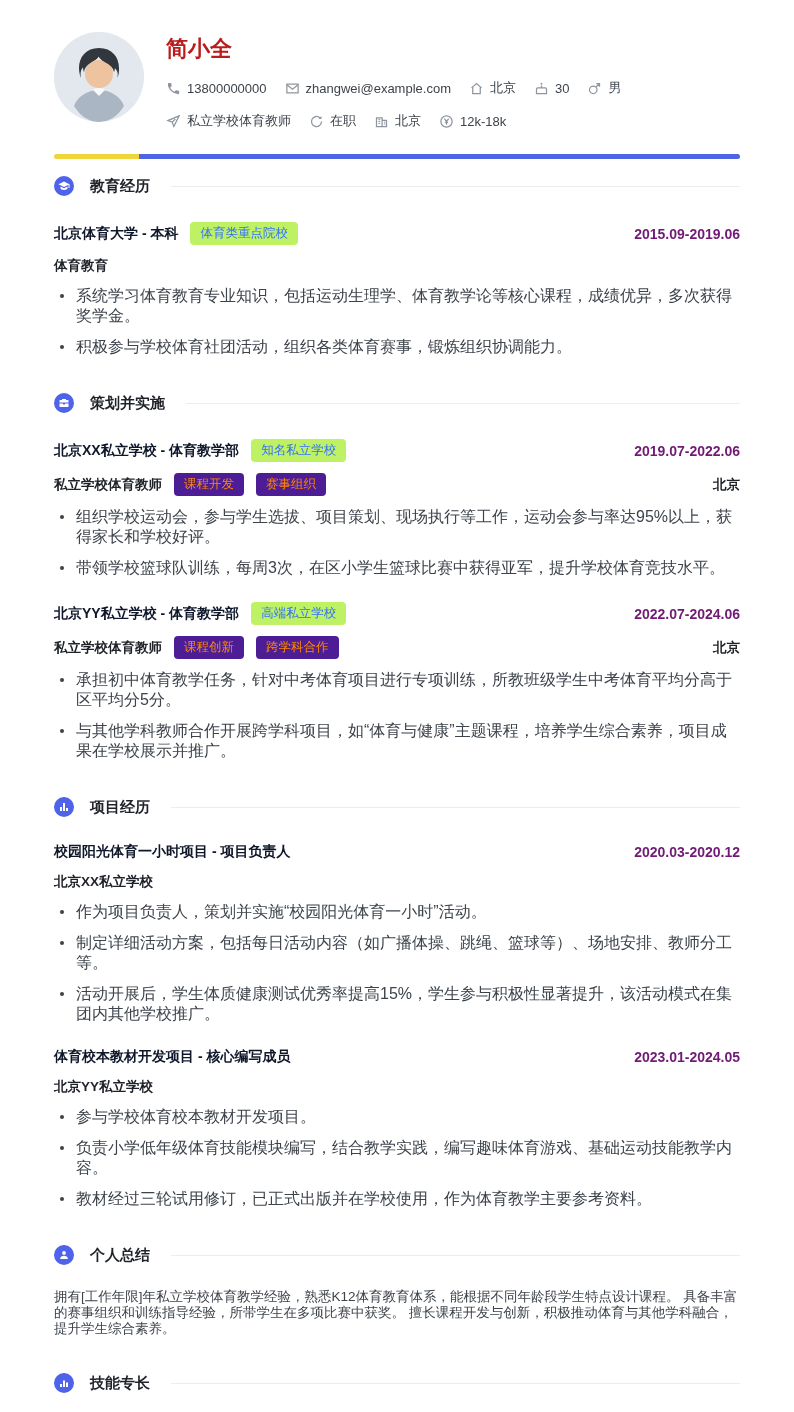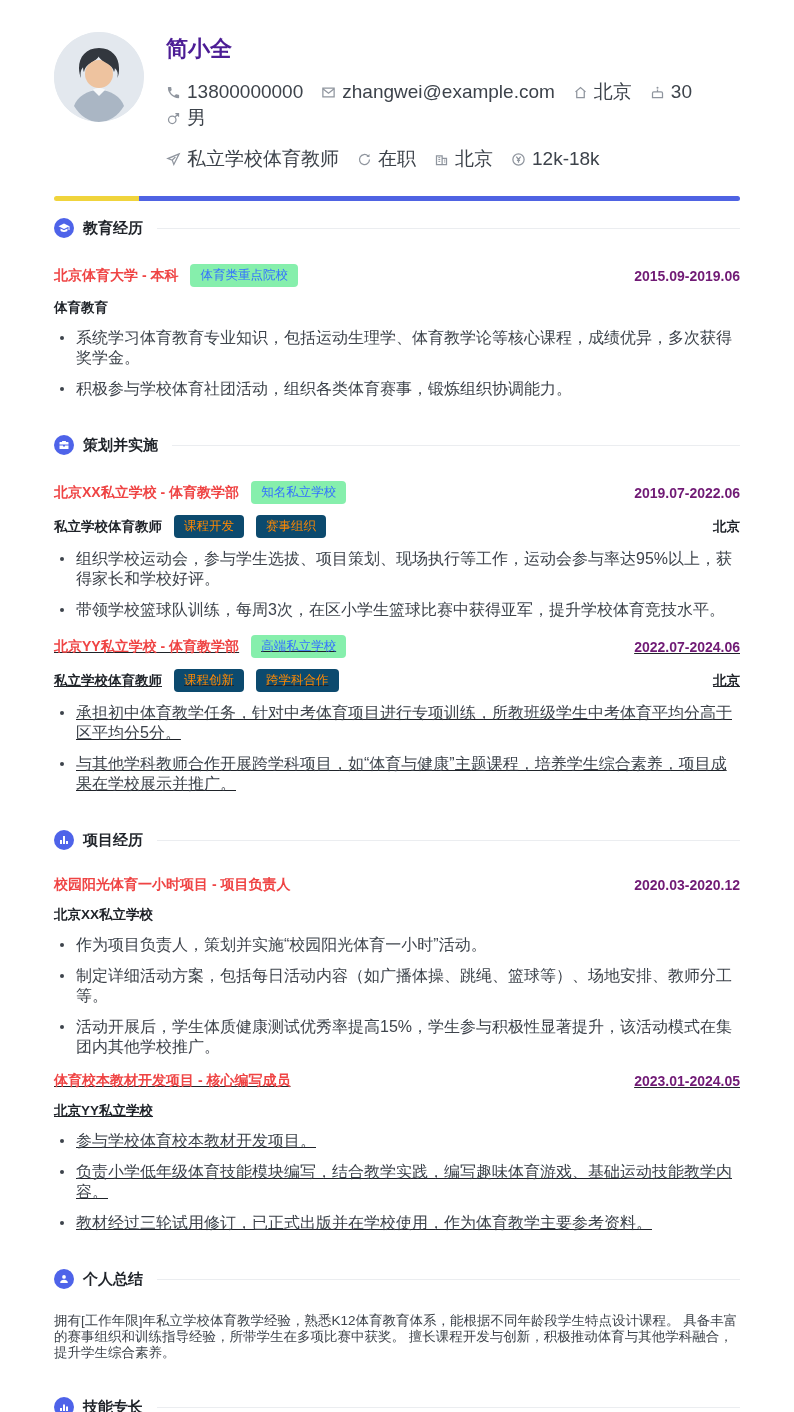--- a/index.html
+++ b/index.html
@@ -11,56 +11,56 @@
   }
   .page { padding: 32px 54px 40px 54px; }
 
   
   .header { display:flex; align-items:flex-start; }
   .avatar {
     width: 90px; height: 90px; border-radius: 50%;
     overflow: hidden; flex: 0 0 90px; background:#e3e8ee;
   }
   .header-info { margin-left: 22px; padding-top: 0; }
-  .name { font-size: 22px; font-weight: 700; color:#4c1d95; margin-top: 2px; }
+  .name { font-size: 22px; font-weight: 700; color:#b91c1c; margin-top: 2px; }
   .contact-row { display:flex; align-items:center; flex-wrap:wrap; margin-top: 15px; }
   .contact-item { display:flex; align-items:center; margin-right: 18px; }
   .contact-item .cicon { width:15px; height:15px; margin-right:6px; display:inline-flex; }
-  .contact-item .ctext { font-size: 19px; color:#3d434b; }
+  .contact-item .ctext { font-size: 13px; color:#3d434b; }
 
   .divider { display:flex; height:5px; margin-top: 24px; border-radius:3px; overflow:hidden; }
   .divider .seg-yellow { width: 85px; background:#f0d43c; }
   .divider .seg-blue  { flex:1; background:#4f63e3; }
 
   
   .section { margin-top: 36px; }
   .section.first { margin-top: 17px; }
-  .sec-head { display:flex; align-items:center; }
+  .sec-head { display:flex; align-items:center;gap:7px; }
   .sec-icon {
     width: 20px; height: 20px; border-radius: 50%;
     background:#4e63e9; display:inline-flex; align-items:center; justify-content:center;
     flex:0 0 20px;
   }
   .sec-icon svg { width: 12px; height: 12px; fill:#ffffff; }
   .sec-title { font-size: 15px; font-weight: 700; margin-left: 9px; color:#1f2329; }
   .sec-rule { flex:1; height:1px; background:#ebedf0; margin-left: 14px; }
 
   .entry { margin-top: 26px; }
-  .entry + .entry { margin-top: 15px; text-decoration: underline; }
+  .entry + .entry { margin-top: 24px; }
   .row { display:flex; align-items:center; justify-content:space-between; }
   .row-left { display:flex; align-items:center; }
-  .entry-title { font-size: 14px; font-weight: 700; color:#ef4444; }
+  .entry-title { font-size: 14px; font-weight: 700; color:#0f172a; }
   .entry-date  { font-size: 14px; font-weight: 700; color:#701a75; white-space:nowrap; }
   .sub-row { margin-top: 11px; }
   .sub-title { font-size: 13.5px; font-weight: 700; color:#1f2329; }
   .loc { font-size: 13.5px; font-weight: 700; color:#1f2329; }
 
   .tag { font-size: 12.5px; padding: 3px 10px; border-radius: 4px; margin-left: 12px; white-space:nowrap; }
-  .tag.blue   { background:#86efac; color:#3370ff; }
-  .tag.orange { background:#0c4a6e; color:#ff8800; }
+  .tag.blue   { background:#bef264; color:#3370ff; }
+  .tag.orange { background:#4c1d95; color:#ff8800; }
 
   .bullet { display:flex; margin-top: 11px; }
   .dot { width:4px; height:4px; border-radius:50%; background:#3d434b; margin: 8px 12px 0 6px; flex:0 0 4px; }
   .bullet-text { font-size: 16px; color:#3d434b; line-height: 20px; }
 
   
   .summary-text { margin-top: 24px; font-size: 13.5px; color:#3d434b; line-height: 16px; }
 
   
   .skills-grid { display:grid; grid-template-columns: 1fr 1fr; column-gap: 90px; row-gap: 21px; margin-top: 22px; }

